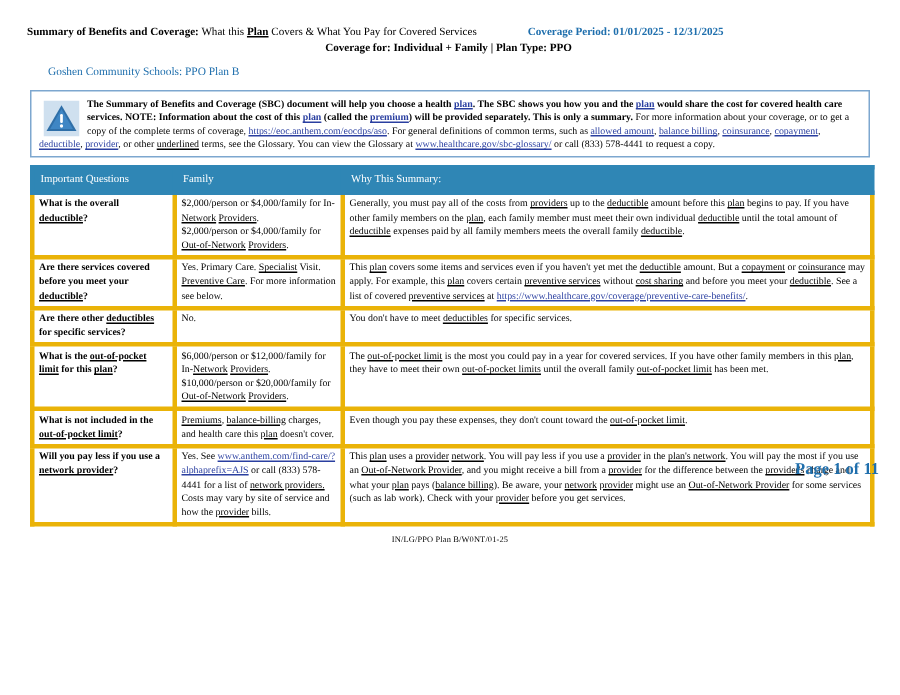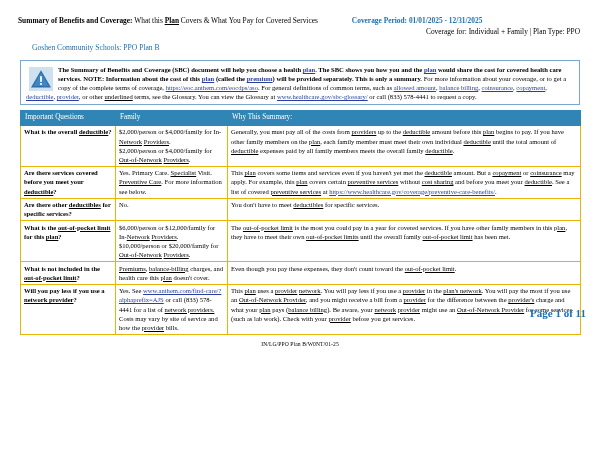--- a/index.html
+++ b/index.html
@@ -19,21 +19,21 @@
   
   .hdr { padding: 16px 18px 0 18px; }
   .hdr-line1 { font-size: 7.4px; line-height: 10px; white-space: nowrap; }
   .hdr-line1 .b { font-weight: bold; }
   .hdr-line1 .plain { font-weight: normal; }
   .hdr-line1 .u { text-decoration: underline; font-weight: bold; }
   .cov-period {
     color: #1f6fad; font-weight: bold; font-size: 7.4px; margin-left: 34px;
   }
   .hdr-line2 {
-    text-align: right; font-weight: normal; font-size: 7.4px; line-height: 11px;
+    text-align: center; font-weight: bold; font-size: 7.4px; line-height: 11px;
     padding-right: 2px;
   }
   .hdr-line3 {
     color: #1f6fad; font-weight: normal; font-size: 7.6px;
     margin-top: 6px; padding-left: 14px;
   }
 
   
   .intro-wrap { margin: 8px 20px 0 20px; position: relative; }
   .intro-box {
@@ -53,21 +53,21 @@
   .ul { text-decoration: underline; }
 
   
   table.sbc {
     border-collapse: collapse;
     margin: 5px 20px 0 20px;
     width: 560px;
     table-layout: fixed;
   }
   table.sbc th, table.sbc td {
-    border: 1px solid #eab308;
+    border: 3px solid #eab308;
     vertical-align: top;
     padding: 1.5px 3px 2px 3px;
     font-size: 6.6px;
     line-height: 9.1px;
   }
   table.sbc thead th {
     background: #2f86b5;
     color: #ffffff;
     font-weight: normal;
     font-size: 7.2px;

